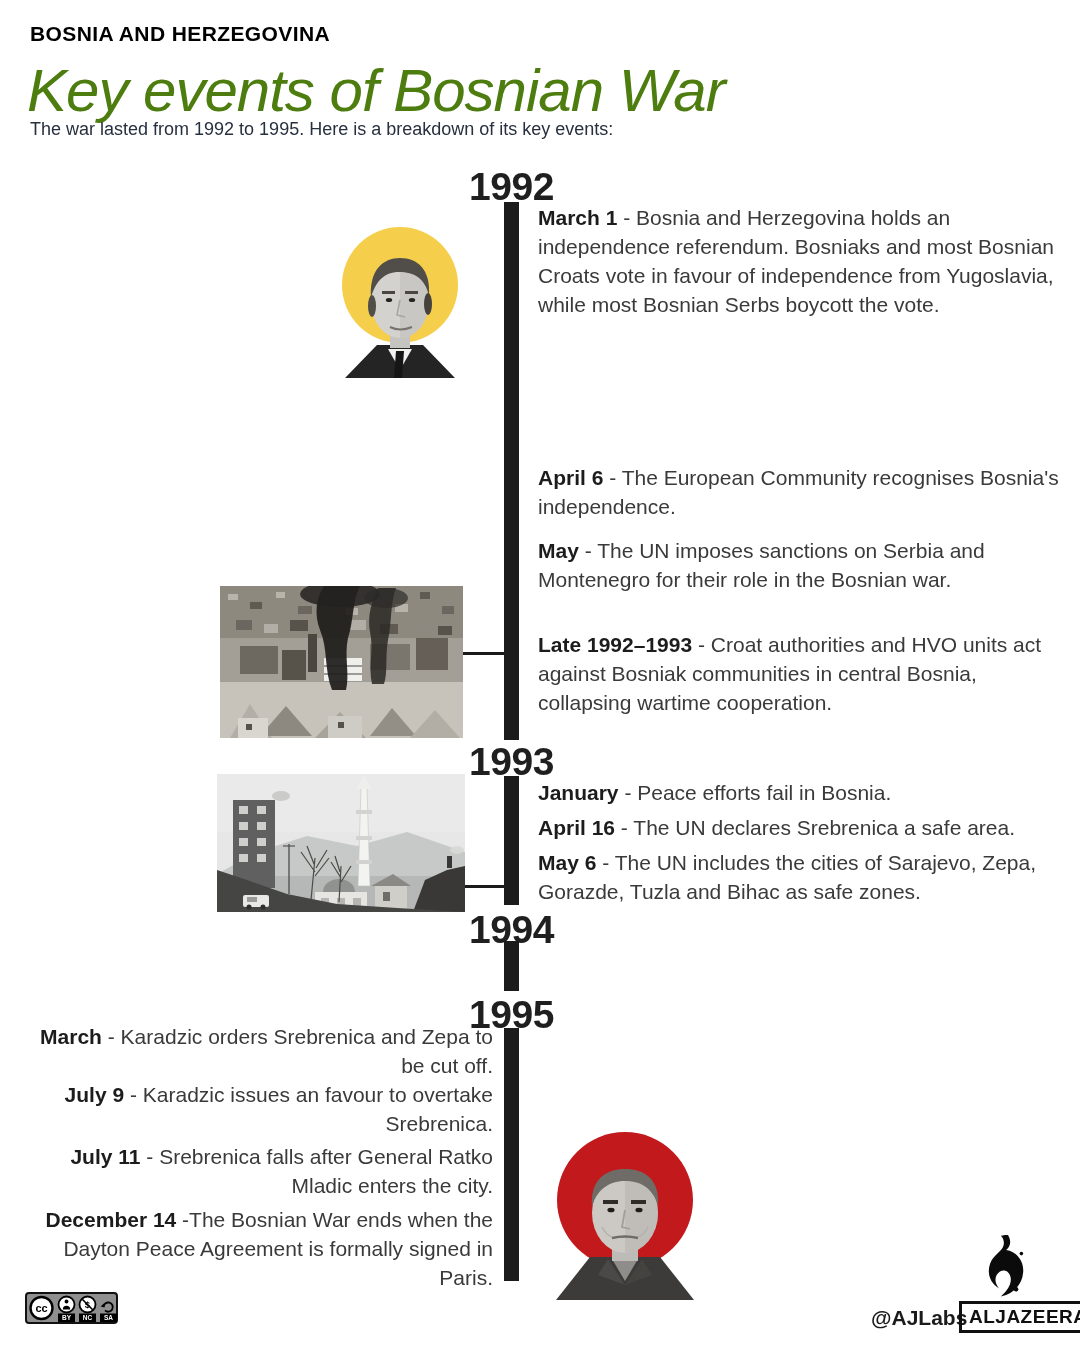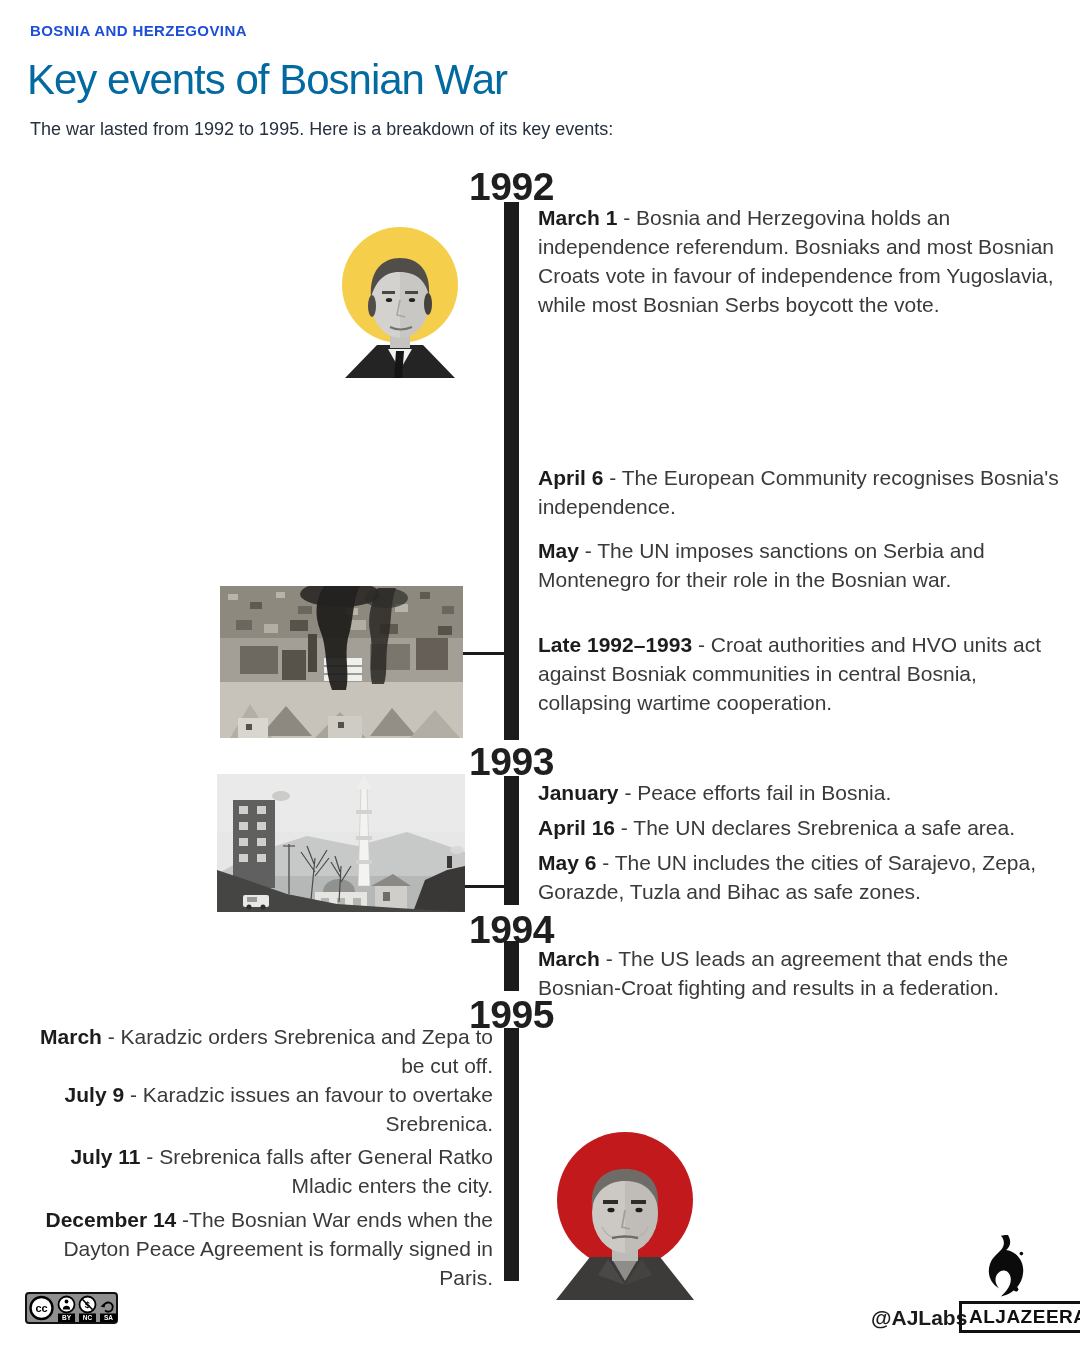--- a/index.html
+++ b/index.html
@@ -1,24 +1,24 @@
 <!DOCTYPE html>
 <html><head>
 <meta charset="utf-8">
 <style>
   html,body{margin:0;padding:0;background:#ffffff;}
   .canvas{
     position:relative;width:1080px;height:1350px;background:#ffffff;overflow:hidden;
     font-family:"Liberation Sans", sans-serif;
   }
   
-  .kicker{position:absolute;left:30px;top:22px;font-size:15px;font-weight:700;
-    color:#1d4ed8;letter-spacing:.4px;}
-  .title{position:absolute;left:27px;top:56px;font-size:42px;font-weight:500;
-    color:#0369a1;letter-spacing:-1px;}
+  .kicker{position:absolute;left:30px;top:22px;font-size:21px;font-weight:700;
+    color:#000000;letter-spacing:.4px;}
+  .title{position:absolute;left:27px;top:56px;font-size:60px;font-weight:500;
+    color:#4d7c0f;letter-spacing:-1px;font-style:italic;}
   .subtitle{position:absolute;left:30px;top:119px;font-size:18px;font-weight:500;
     color:#27303F;}
   
   .year{position:absolute;left:414px;width:195px;text-align:center;
     font-size:39px;font-weight:700;color:#1F1F1F;letter-spacing:-.5px;}
   .bar{position:absolute;left:504px;width:15px;background:#1B1B1B;}
   .connector{position:absolute;height:3px;background:#1B1B1B;}
   .event{position:absolute;font-size:21px;line-height:29px;color:#3A3A3A;font-weight:500;}
   .event b{color:#1C1C1C;font-weight:700;}
   .event.r{left:538px;width:528px;text-align:left;}
@@ -72,23 +72,20 @@
   <div class="event r" style="top:778px">
     <b>January</b><span> - Peace efforts fail in Bosnia.</span>
   </div>
   <div class="event r" style="top:813px">
     <b>April 16</b><span> - The UN declares Srebrenica a safe area.</span>
   </div>
   <div class="event r" style="top:848px">
     <b>May 6</b><span> - The UN includes the cities of Sarajevo, Zepa, Gorazde, Tuzla and Bihac as safe zones.</span>
   </div>
 
-  <div class="event r" style="top:944px">
-    <b>March</b><span> - The US leads an agreement that ends the Bosnian-Croat fighting and results in a federation.</span>
-  </div>
 
   <div class="event l" style="top:1022px">
     <b>March</b><span> - Karadzic orders Srebrenica and Zepa to be cut off.</span>
   </div>
   <div class="event l" style="top:1080px">
     <b>July 9</b><span> - Karadzic issues an favour to overtake Srebrenica.</span>
   </div>
   <div class="event l" style="top:1142px">
     <b>July 11</b><span> - Srebrenica falls after General Ratko Mladic enters the city.</span>
   </div>

